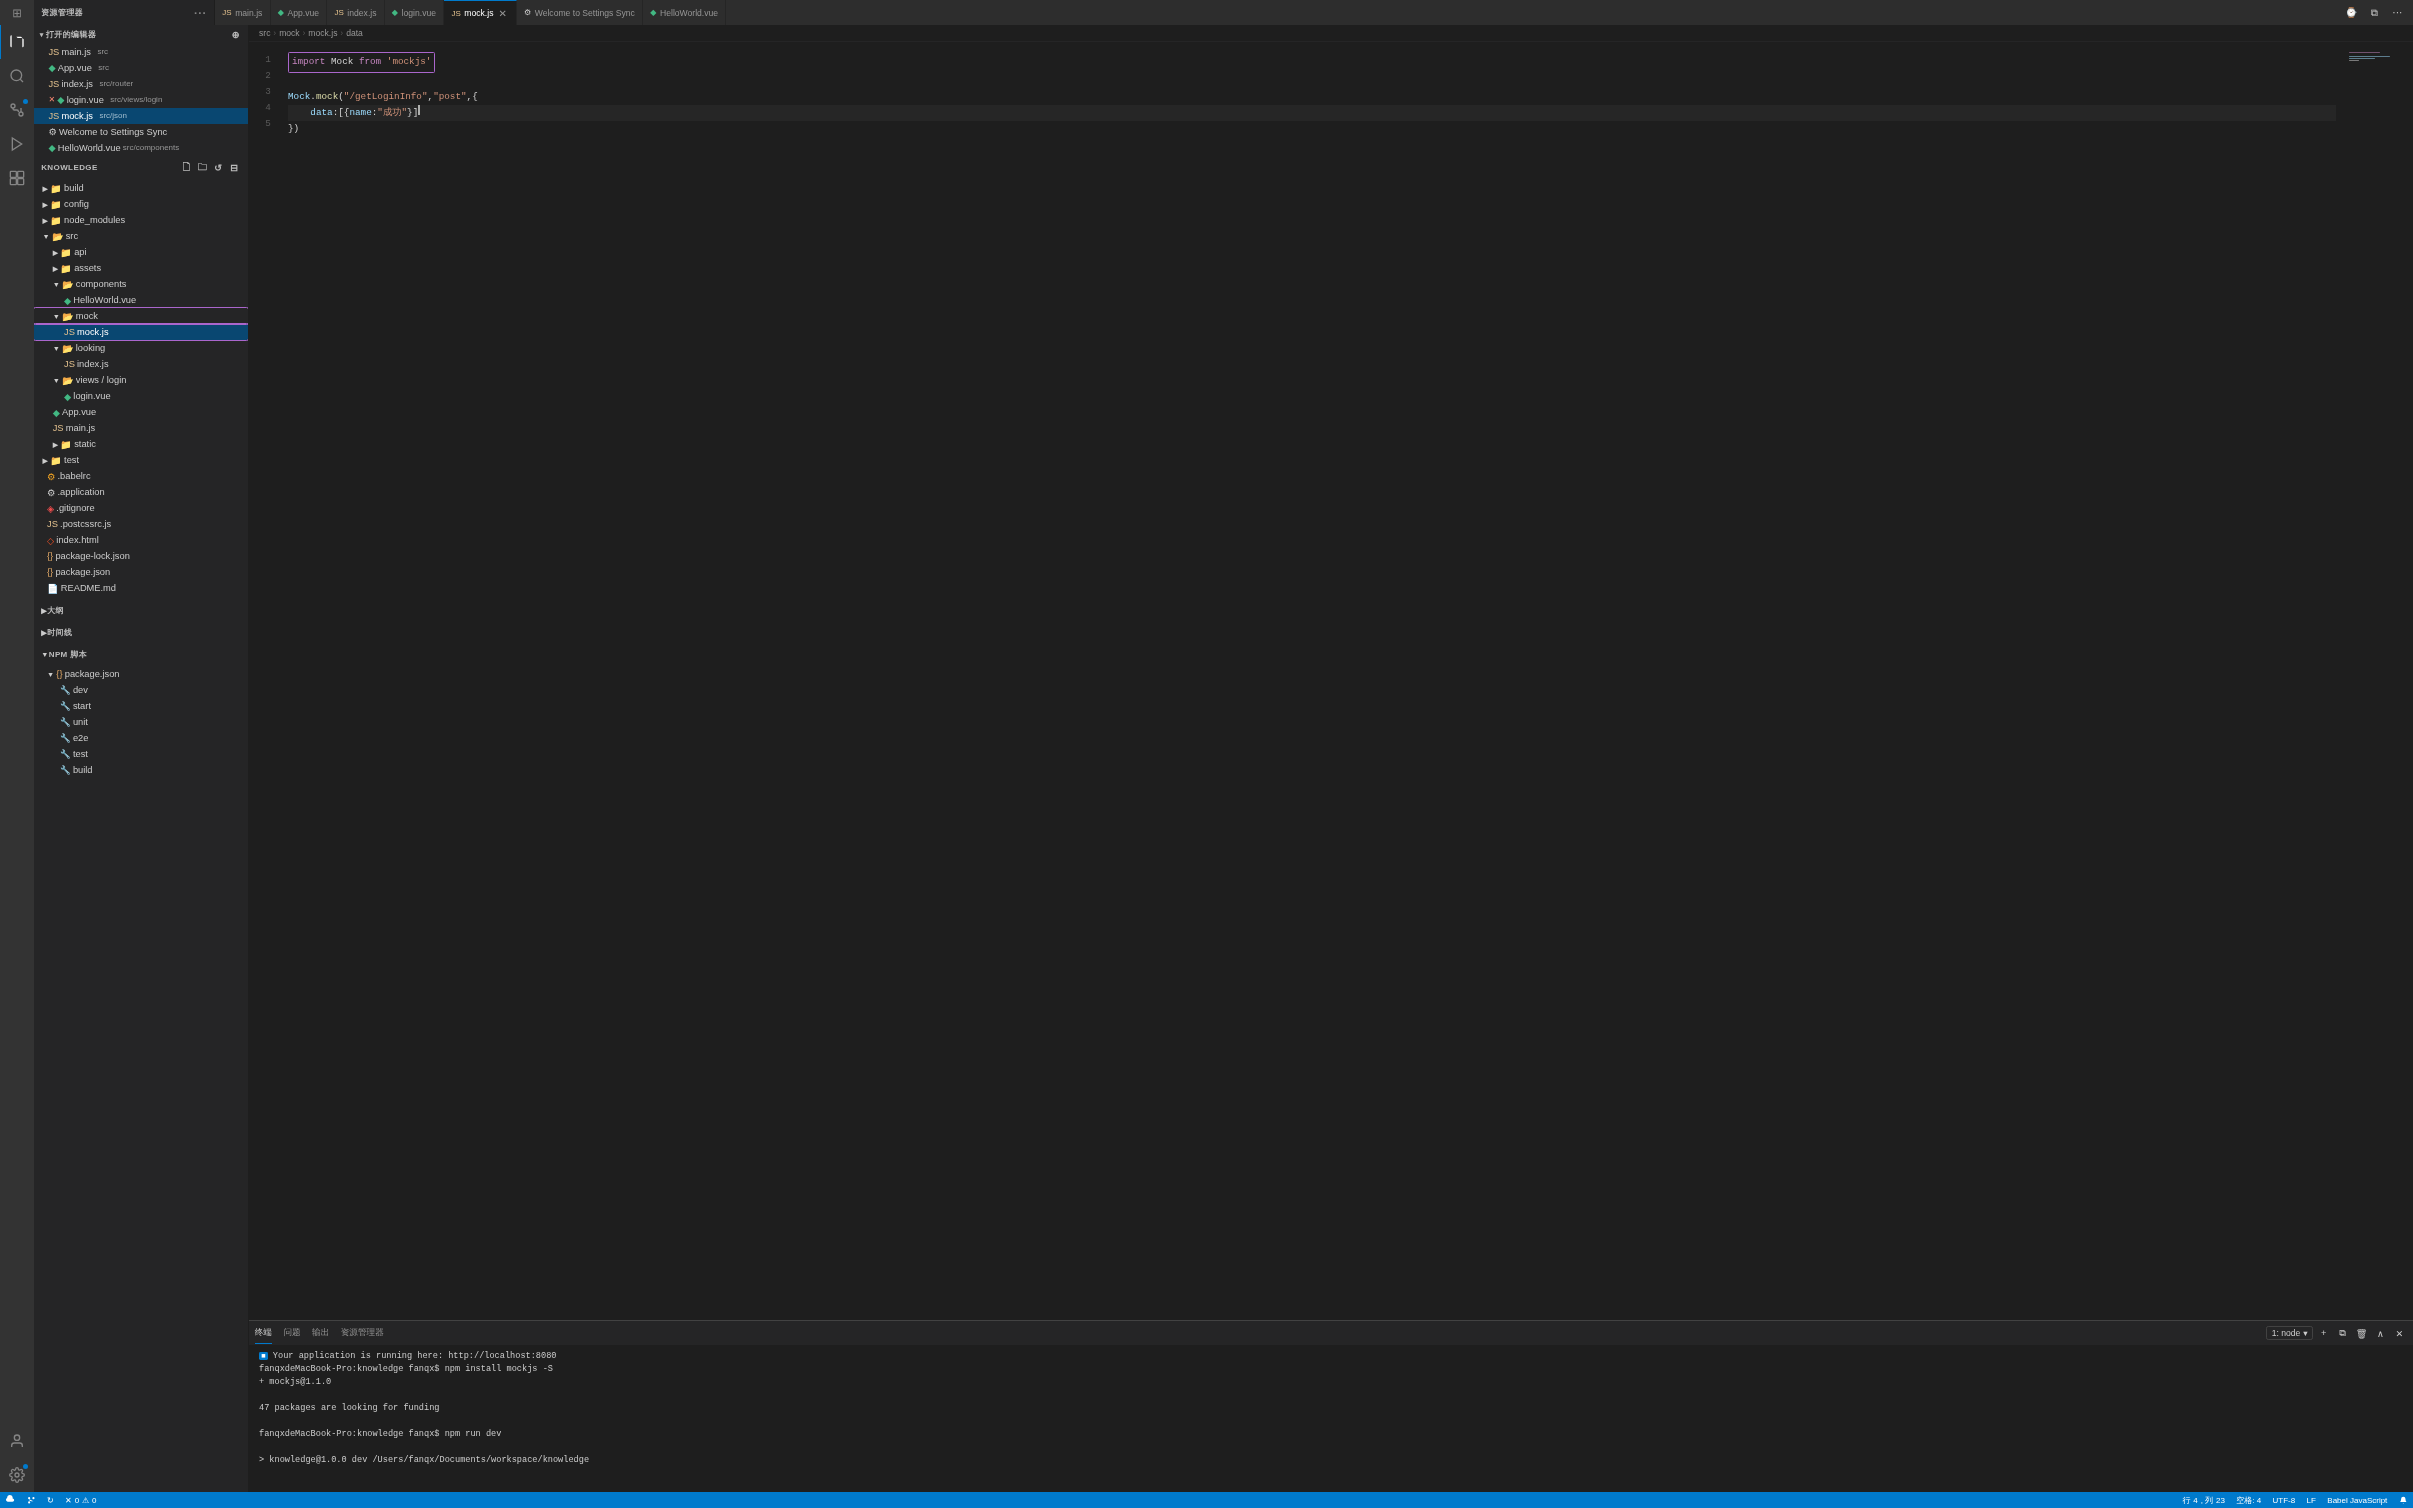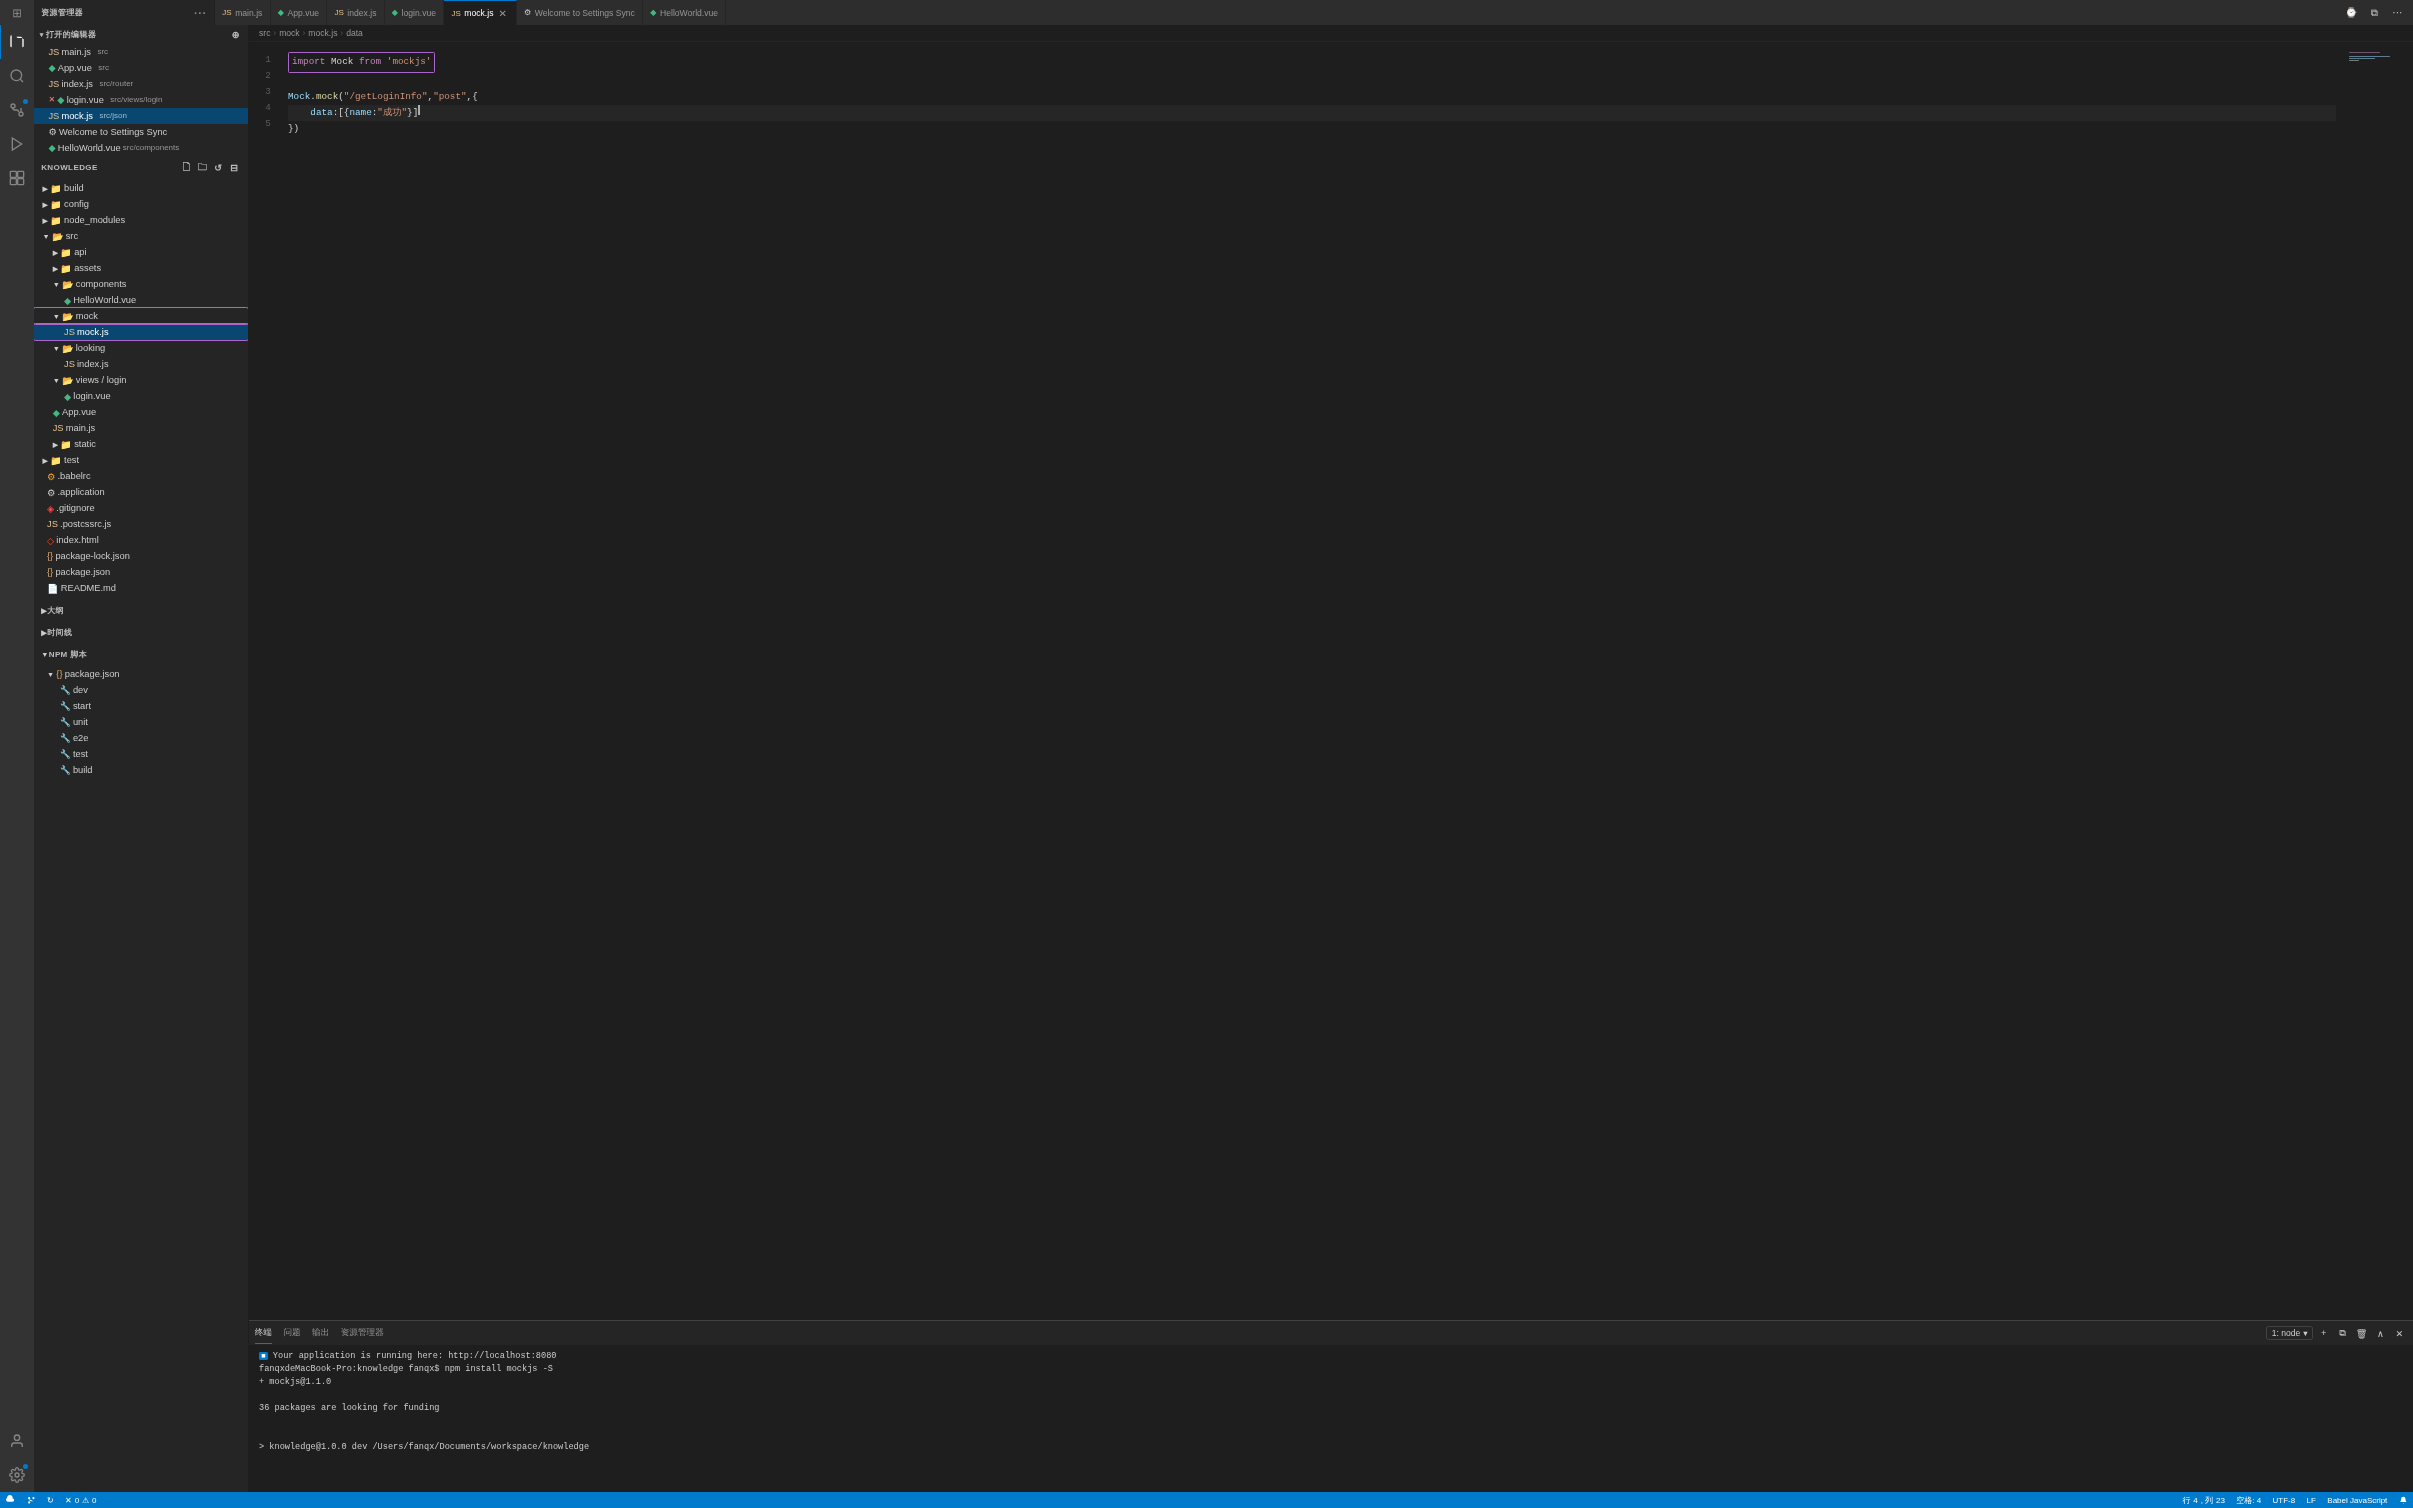--- a/index.html
+++ b/index.html
@@ -873,22 +873,23 @@
             <div class="terminal-action-btn">🗑</div>
             <div class="terminal-action-btn">∧</div>
             <div class="terminal-action-btn">✕</div>
           </div>
         </div>
         <div class="terminal-content">
           <div><span style="background:#007acc;color:#fff;padding:0 2.2px;font-size:7.2px;border-radius:1.4px;">■</span> Your application is running here: http://localhost:8080</div>
           <div>fanqxdeMacBook-Pro:knowledge fanqx$ npm install mockjs -S</div>
           <div>+ mockjs@1.1.0</div>
           <div>&nbsp;</div>
-          <div>36 packages are looking for funding</div>
+          <div>47 packages are looking for funding</div>
           <div>&nbsp;</div>
+          <div>fanqxdeMacBook-Pro:knowledge fanqx$ npm run dev</div>
           <div>&nbsp;</div>
           <div>&gt; knowledge@1.0.0 dev /Users/fanqx/Documents/workspace/knowledge</div>
 
         </div>
       </div>
     </div>
 
   </div>
 
   <div class="status-bar">

